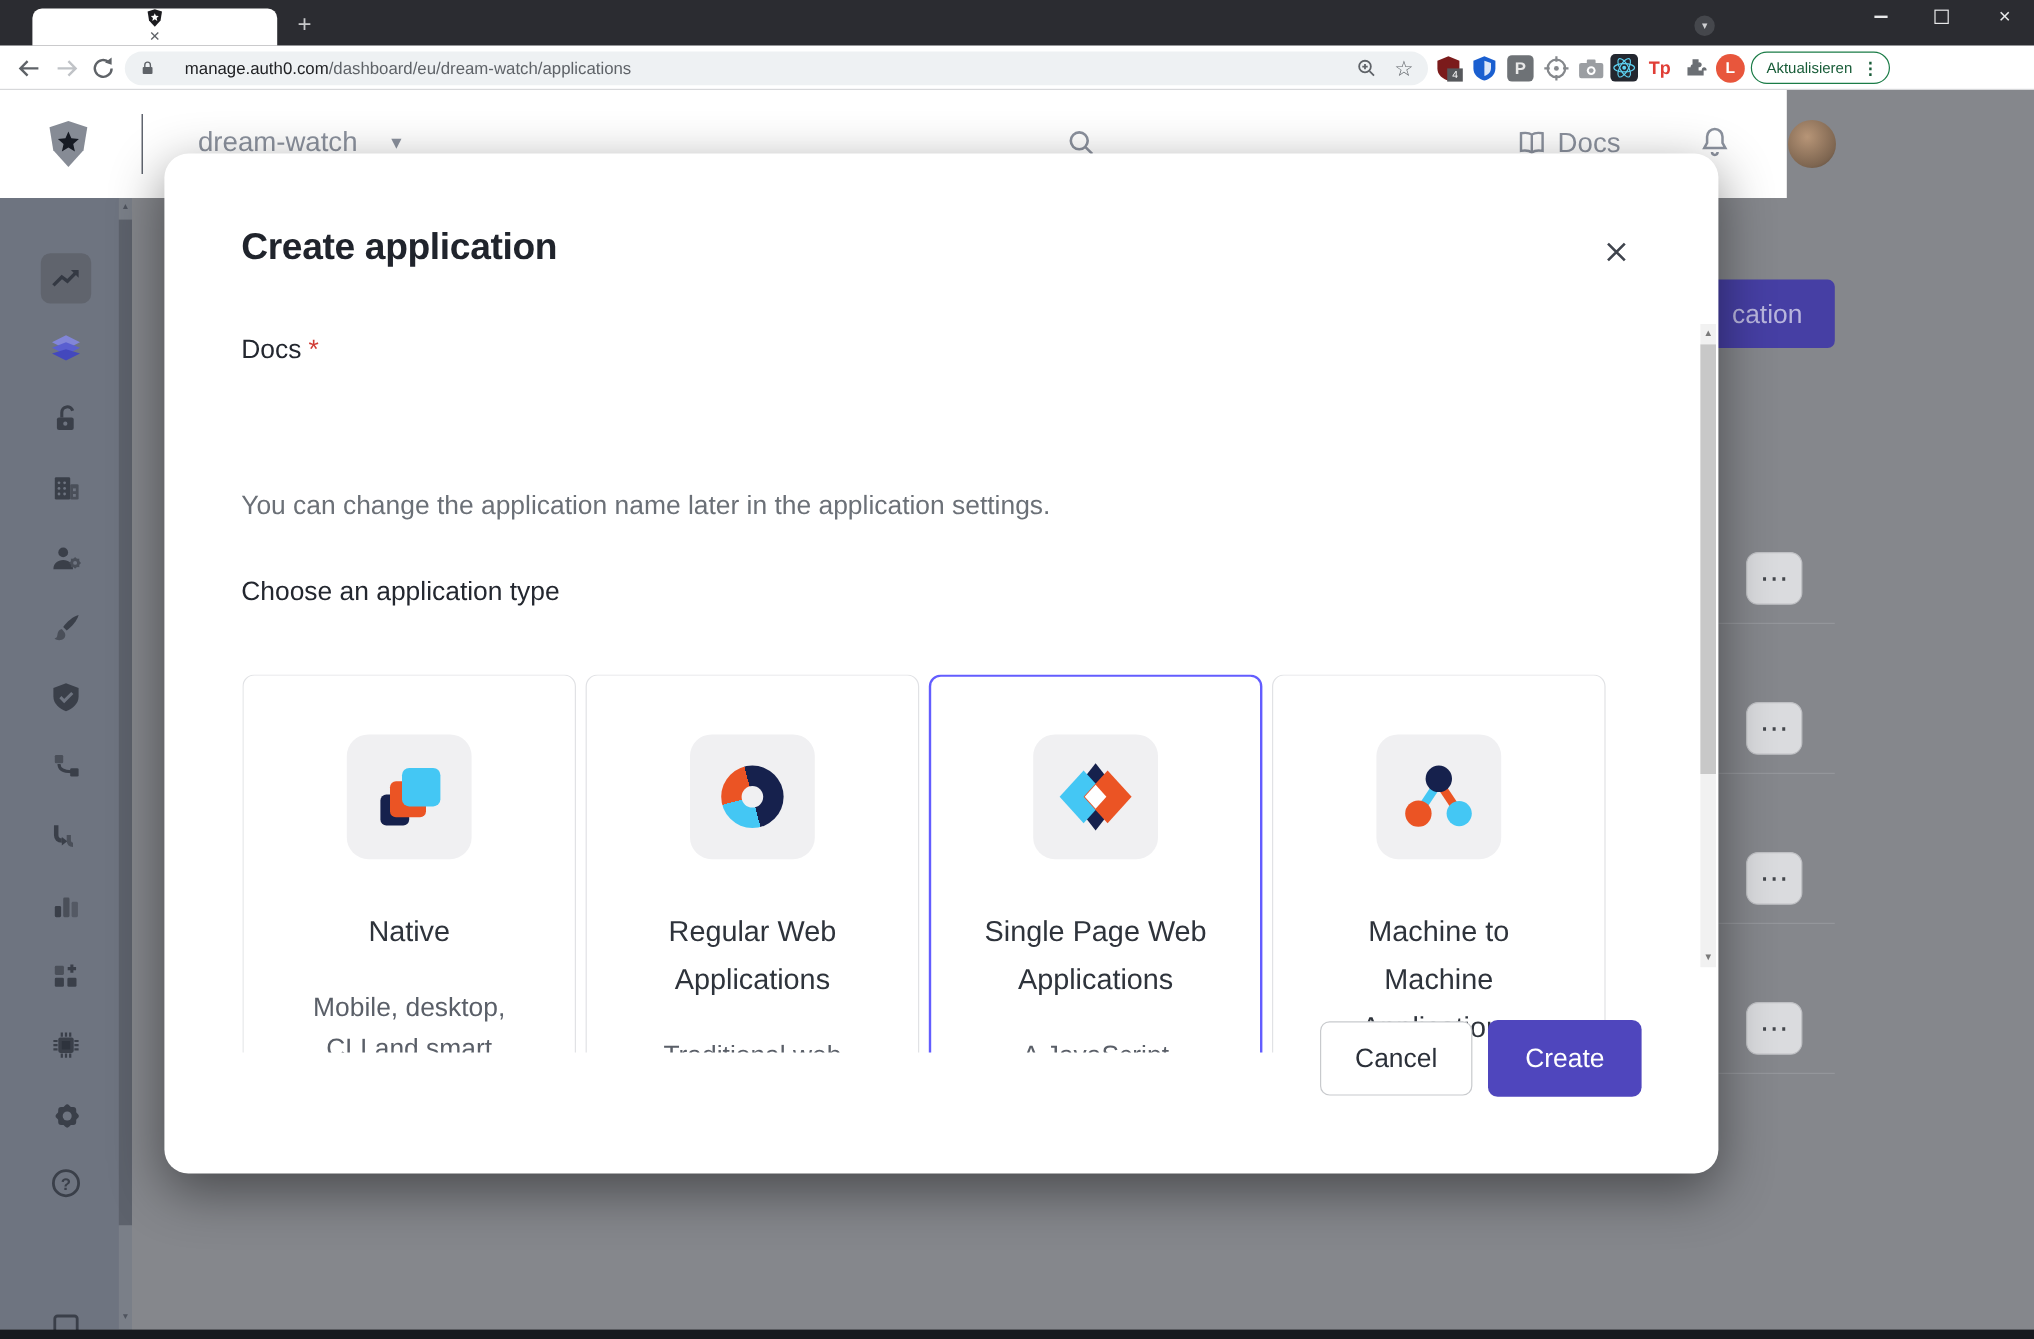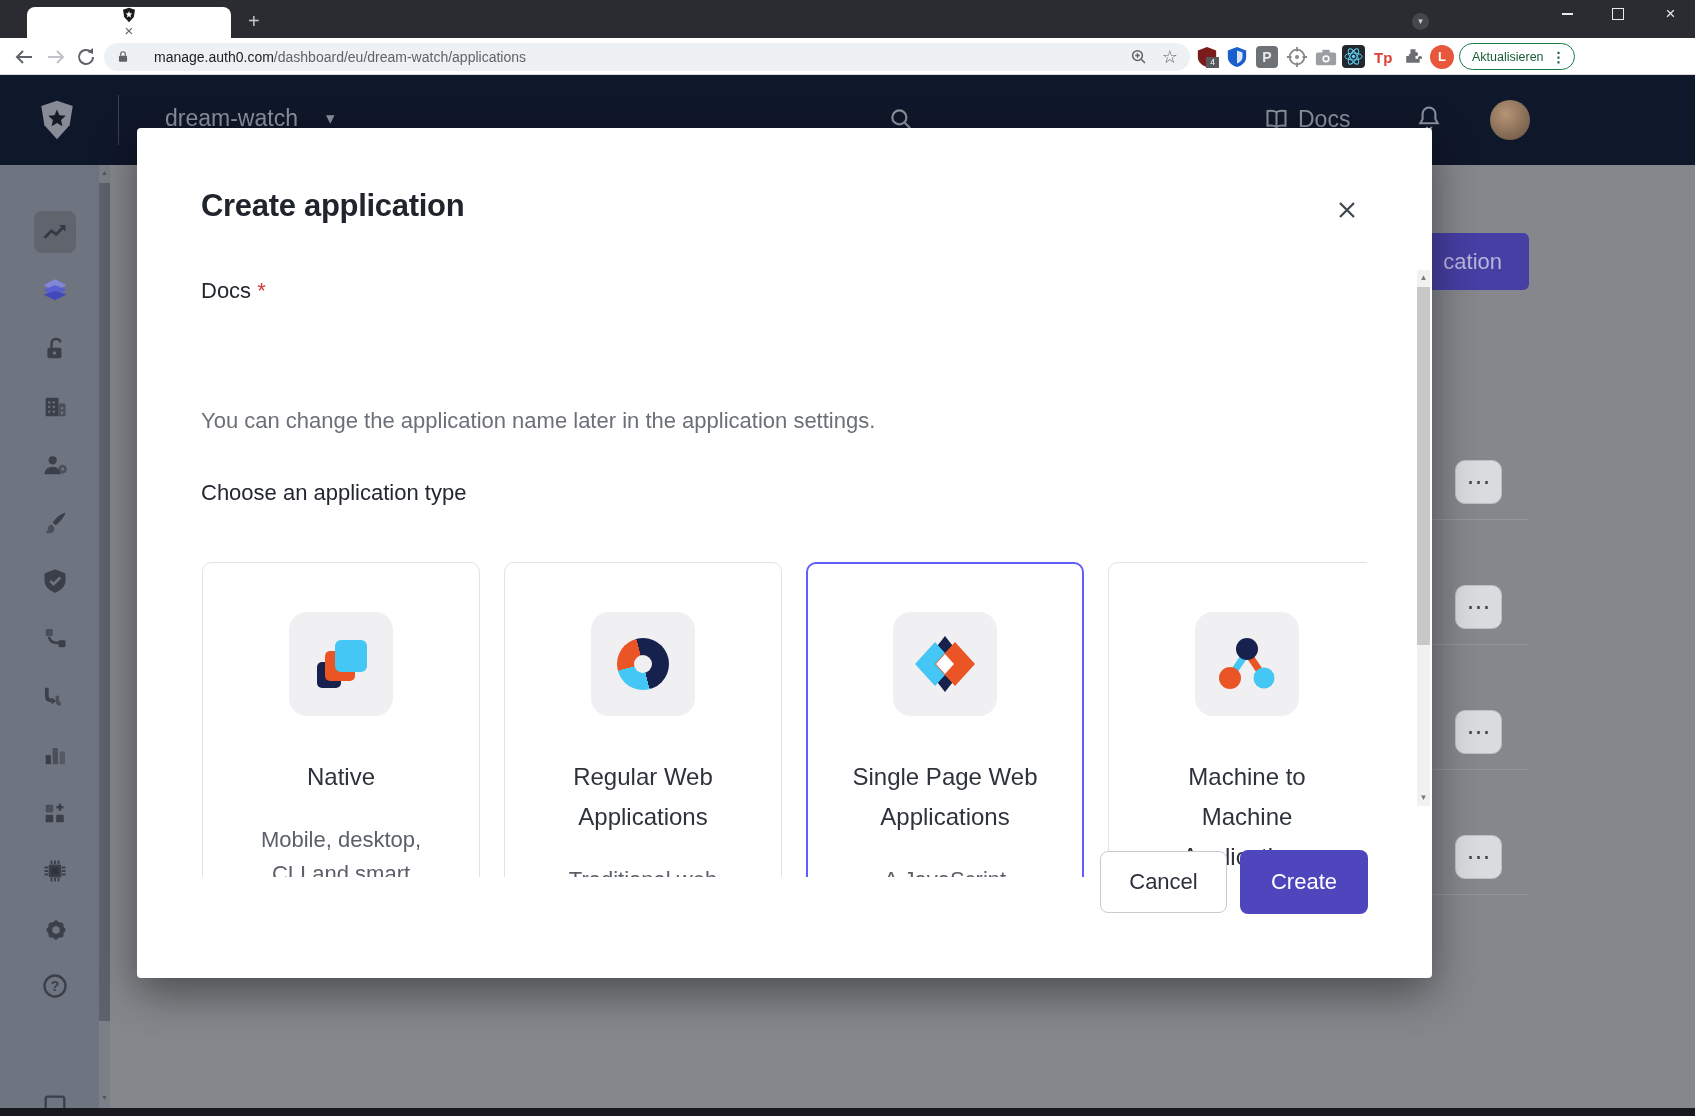--- a/index.html
+++ b/index.html
@@ -22,48 +22,48 @@
            display:flex;align-items:center;}
   .url{font-size:14px;color:#202124;margin-left:24px;white-space:nowrap;}
   .url .path{color:#5f6368;}
   .extlabel{font-weight:bold;font-size:13px;}
   .update-pill{left:1459px;top:43px;height:27px;border:1.5px solid #1b7c47;border-radius:14px;
      display:flex;align-items:center;padding:0 8px 0 12px;box-sizing:border-box;background:#fff;text-align:right;}
   .update-pill span{color:#185c38;font-size:12.5px;}
   .update-pill .kebab{color:#185c38;font-size:14px;margin-left:8px;font-weight:bold;}
 
   
-  .appnav{left:0;top:75px;width:1695px;height:90px;background:#0f172a;}
+  .appnav{left:0;top:75px;width:1489px;height:90px;background:#ffffff;}
   .navtext{color:#8b919d;font-size:23px;}
   .discuss-btn{left:955px;top:93px;width:264px;height:53px;border:1px solid #3c4350;border-radius:8px;
      color:#8f95a2;font-size:22px;display:flex;align-items:center;justify-content:center;box-sizing:border-box;}
   .sidebar{left:0;top:165px;width:110px;height:943px;background:#6e7480;}
   .sideicon{left:41px;width:28px;height:28px;}
   .sbar-track{left:99px;top:165px;width:11px;height:943px;background:#7a7f88;}
   .sbar-thumb{left:99px;width:11px;background:#5d626c;}
   .create-app-btn{left:1245px;top:233px;width:284px;height:57px;background:#463fa4;border-radius:6px;
      color:#b9b6dd;font-size:22px;display:flex;align-items:center;justify-content:flex-end;
      padding-right:27px;box-sizing:border-box;}
   .rowline{left:1432px;width:97px;height:1px;background:#94969b;}
   .chip{left:1455px;width:47px;height:44px;background:#dadbde;border:1px solid #bfc0c4;border-radius:10px;
      color:#43464c;font-size:24px;display:flex;align-items:center;justify-content:center;box-sizing:border-box;}
   .bottomstrip{left:0;top:1108px;width:1695px;height:8px;background:#17191f;}
 
   
-  .modal{left:137px;top:128px;width:1295px;height:850px;background:#fff;border-radius:4px;
+  .modal{left:137px;top:128px;width:1295px;height:850px;background:#fff;border-radius:20px;
          box-shadow:0 14px 44px rgba(0,0,0,.45);}
   .m-title{left:64px;top:60px;font-size:31px;font-weight:600;color:#20242c;letter-spacing:-0.3px;}
   .m-close{left:1188px;top:60px;width:44px;height:44px;display:flex;align-items:center;justify-content:center;cursor:pointer;}
   .m-label{font-size:22px;color:#23272f;}
   .m-req{color:#d03b34;margin-left:6px;}
   .m-input{left:64px;top:197px;width:1148px;height:62px;border:1px solid #c9cbcf;border-radius:6px;
      font-size:22px;color:#3b4046;padding:0 25px;box-sizing:border-box;outline:none;
      font-family:"Liberation Sans",sans-serif;background:#fff;}
   .m-helper{left:64px;top:280px;font-size:22px;color:#6b7077;}
-  .cards-clip{left:65px;top:434px;width:1165px;height:315px;overflow:hidden;display:flex;gap:24px;}
+  .cards-clip{left:65px;top:434px;width:1165px;height:315px;overflow:hidden;display:flex;gap:8px;}
   .card{width:278px;height:420px;background:#fff;border:1px solid #e1e2e5;border-radius:10px;
         box-sizing:border-box;flex:none;text-align:center;cursor:pointer;}
   .card.selected{border:2px solid #635dff;}
   .tile{width:104px;height:104px;border-radius:18px;background:#f0f0f2;margin:49px auto 0;
         display:flex;align-items:center;justify-content:center;}
   .card.selected .tile{margin-top:48px;}
   .card-title{margin:41px auto 0;max-width:192px;font-size:24px;line-height:40px;color:#2e333b;}
   .card-desc{margin:26px auto 0;max-width:195px;font-size:22px;line-height:34px;color:#5a5f68;}
   .donut{width:52px;height:52px;border-radius:50%;position:relative;
      background:conic-gradient(from 0deg,#16214d 15deg 165deg,#44c7f4 165deg 255deg,#eb5424 255deg 345deg,#16214d 345deg 360deg);}

